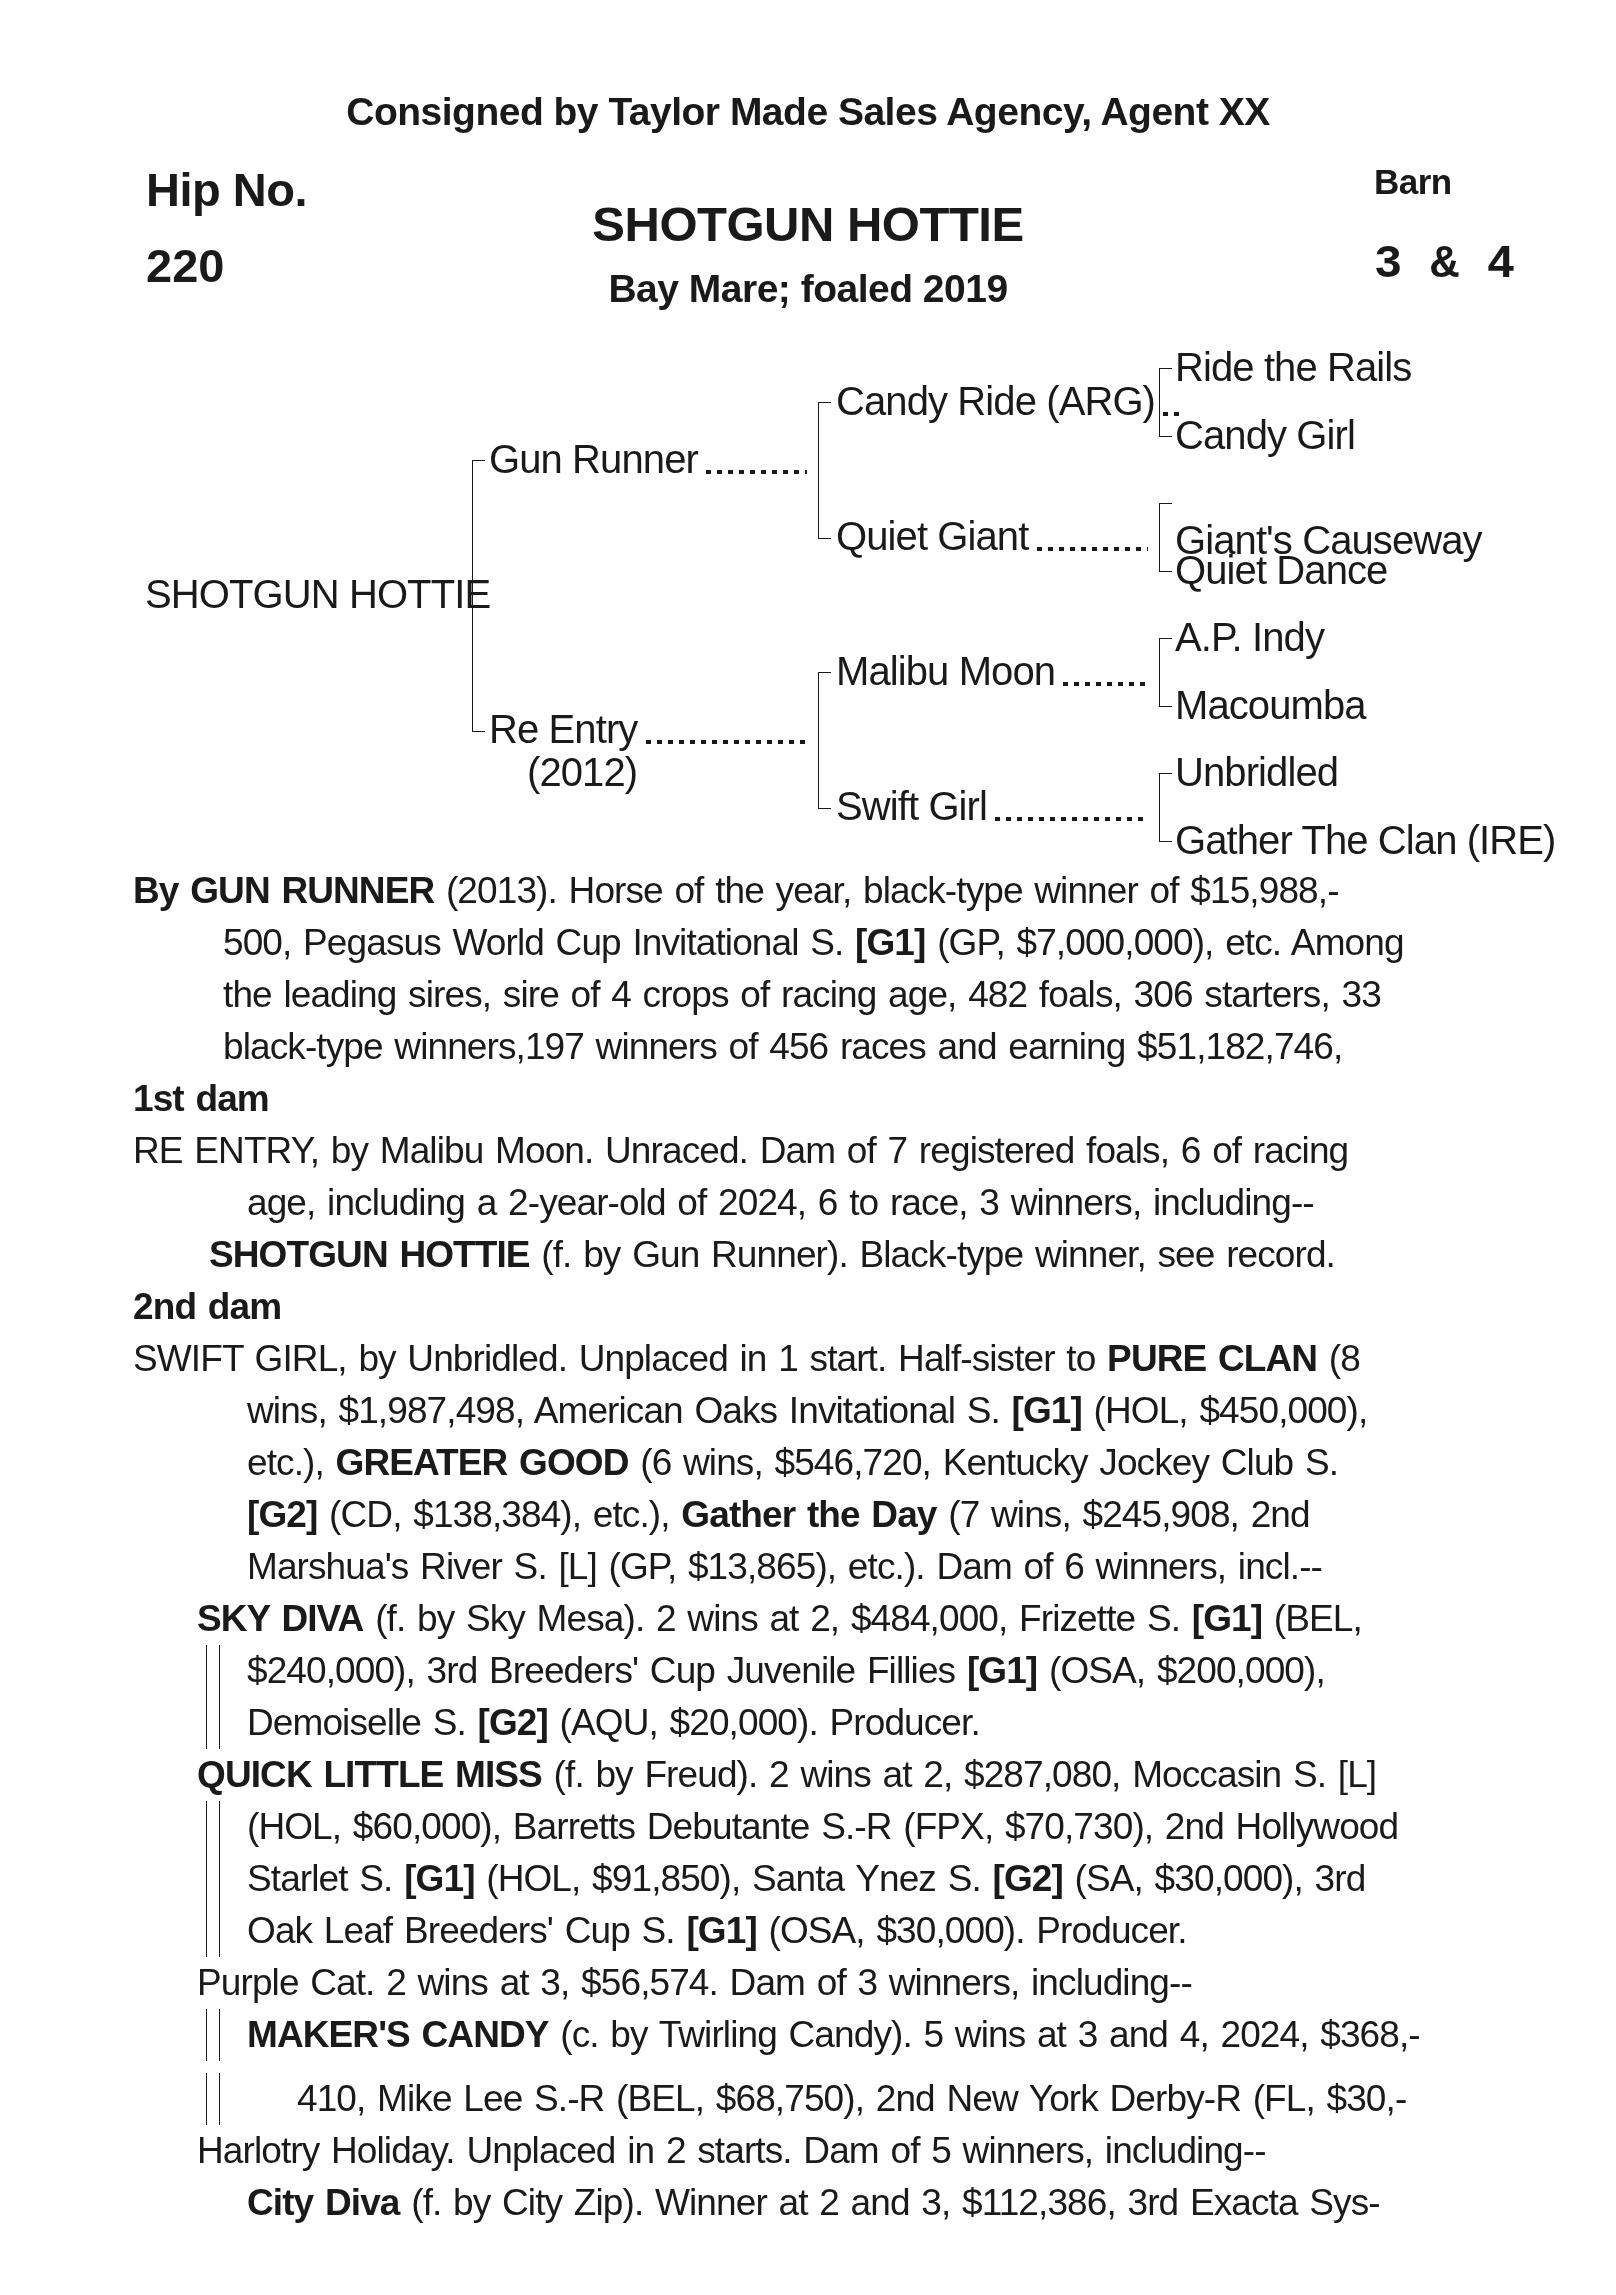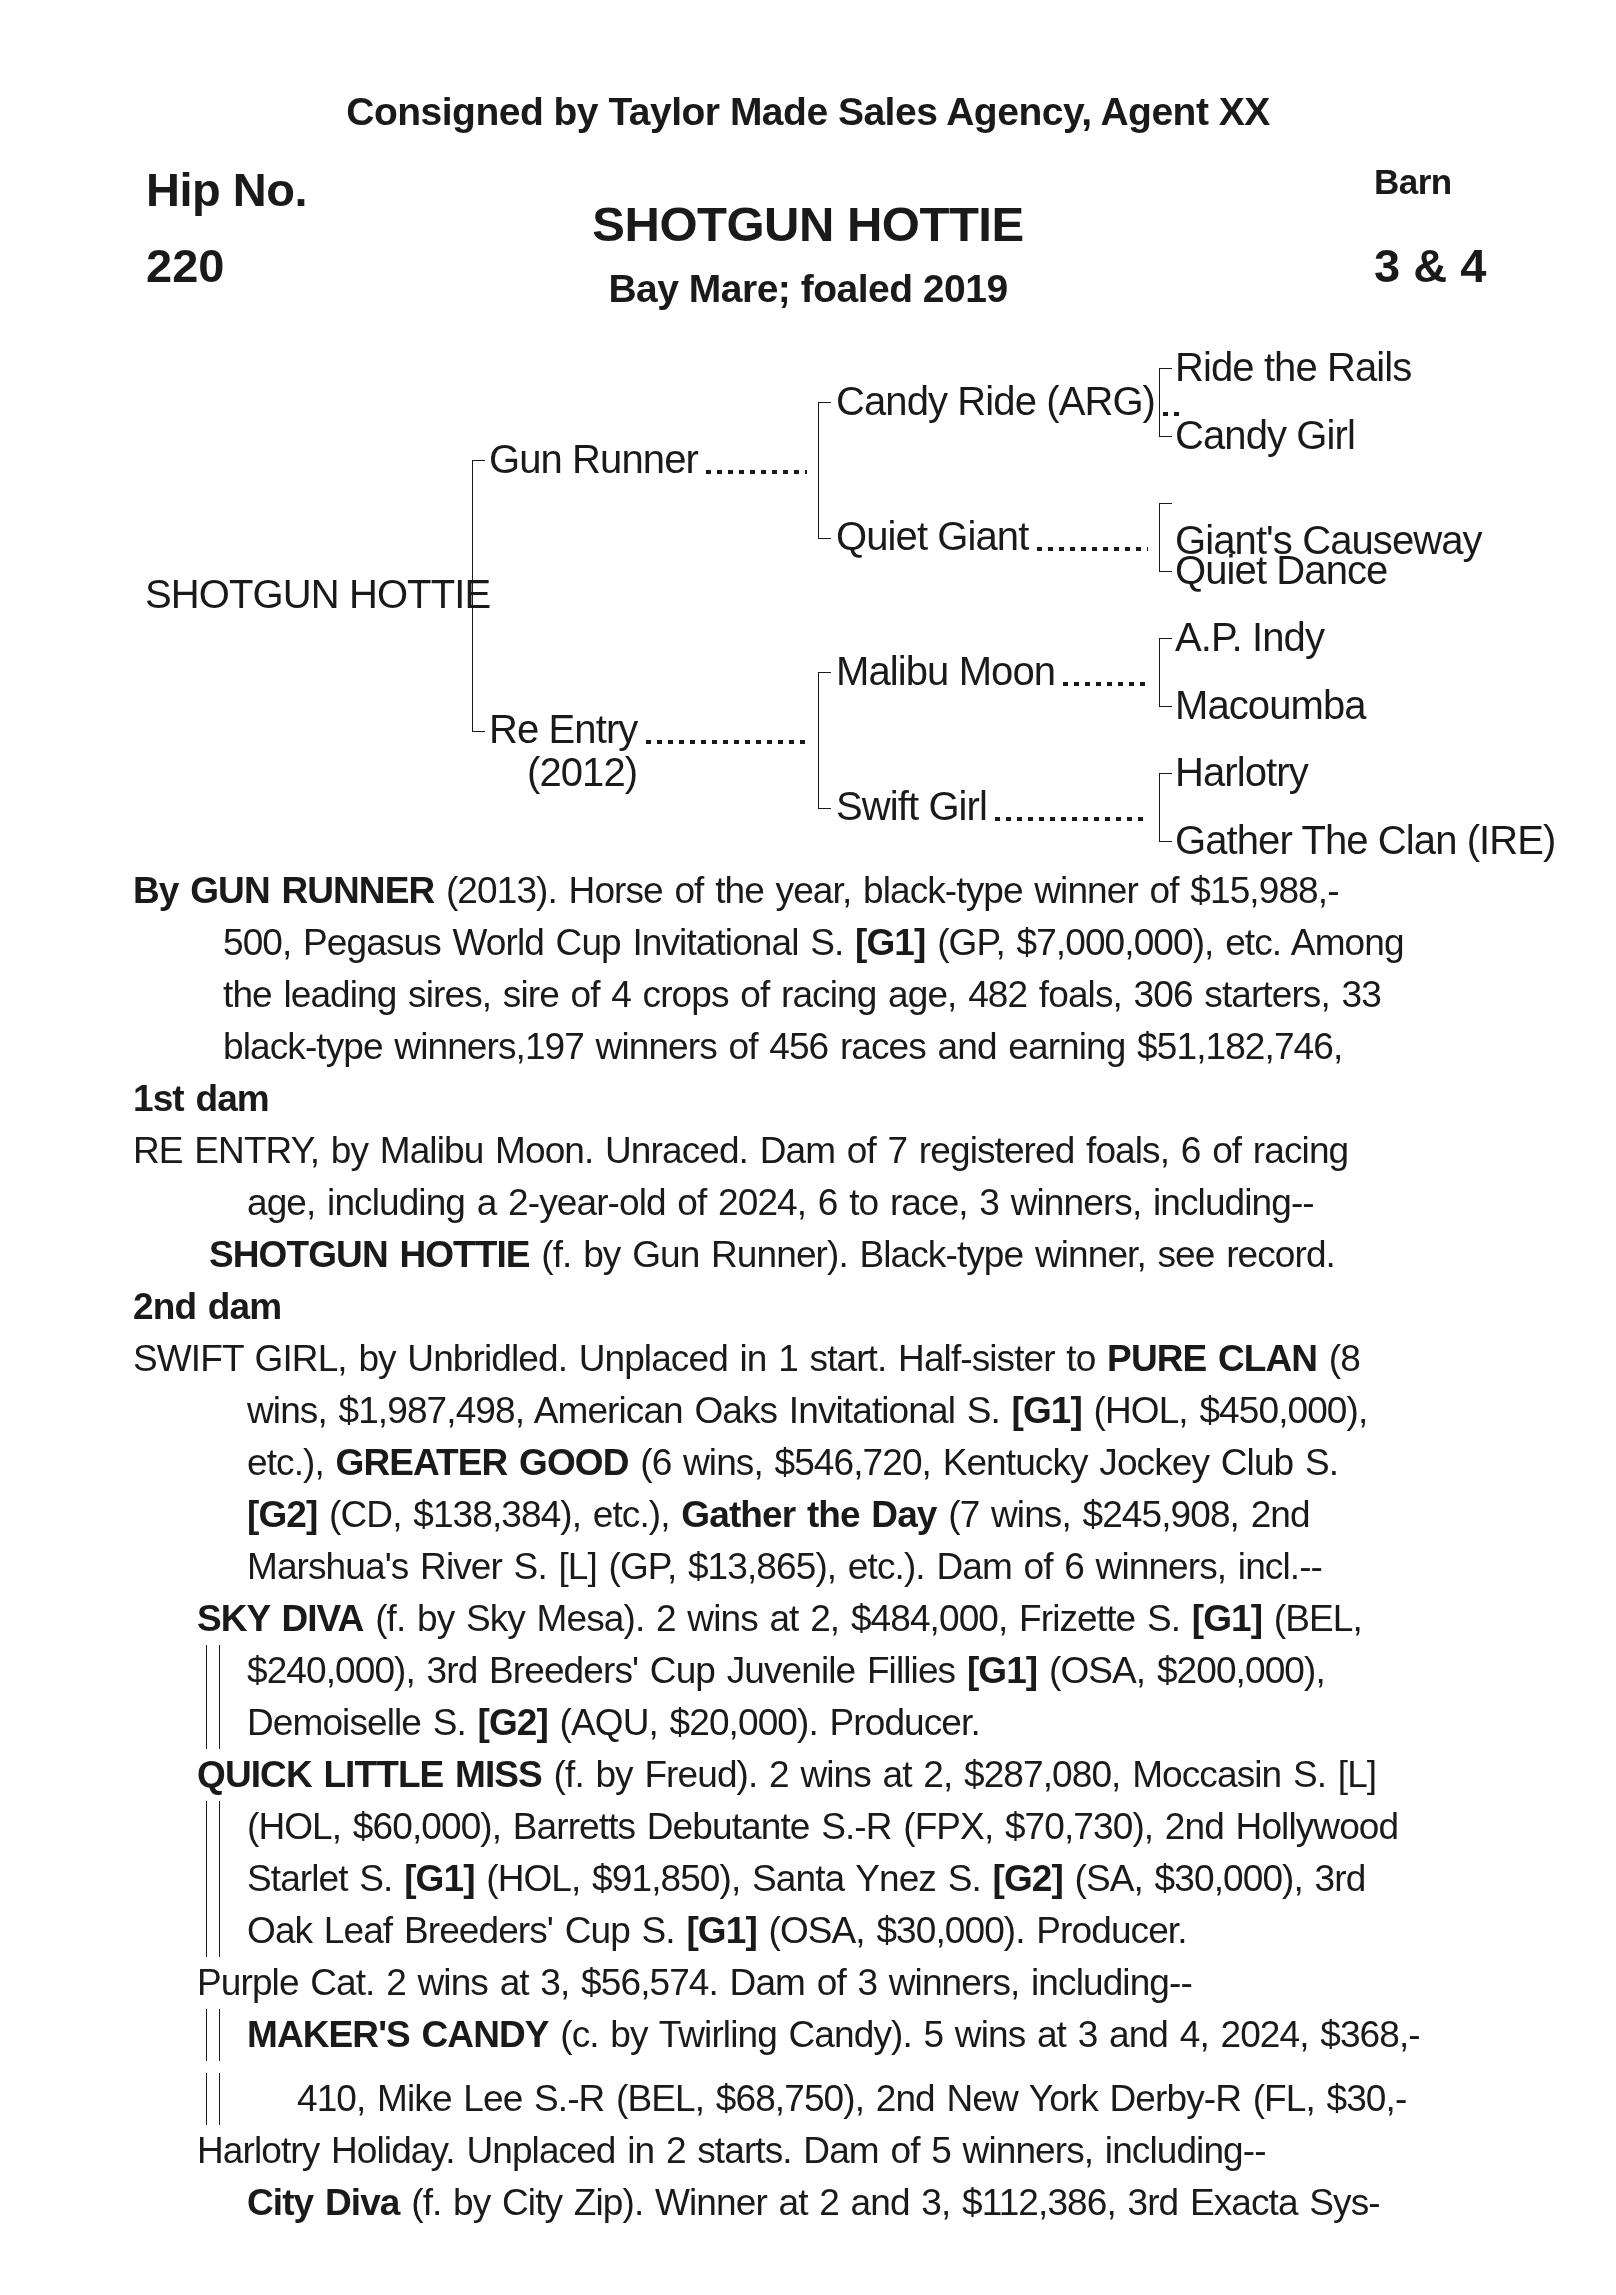--- a/index.html
+++ b/index.html
@@ -13,21 +13,21 @@
   }
   
   .consign{
     position:absolute;left:0;top:90px;width:100%;
     text-align:center;font-weight:bold;font-size:39px;letter-spacing:-0.5px;
     white-space:nowrap;
   }
   .hip-label{position:absolute;left:146px;top:162px;font-weight:bold;font-size:47px;letter-spacing:-0.5px;}
   .hip-number{position:absolute;left:146px;top:238px;font-weight:bold;font-size:47px;}
   .barn-label{position:absolute;left:1374px;top:162px;font-weight:bold;font-size:35px;letter-spacing:-0.5px;}
-  .barn-number{position:absolute;left:1374px;top:238px;font-weight:bold;font-size:47px;}
+  .barn-number{position:absolute;left:1374px;top:238px;font-weight:bold;font-size:47px;font-family:Liberation Mono, monospace;}
   .horse-title{
     position:absolute;left:0;top:196px;width:100%;
     text-align:center;font-weight:bold;font-size:49px;letter-spacing:-0.5px;white-space:nowrap;
   }
   .horse-sub{
     position:absolute;left:0;top:267px;width:100%;
     text-align:center;font-weight:bold;font-size:39px;letter-spacing:-0.5px;white-space:nowrap;
   }
   
   .pedigree{position:absolute;left:0;top:0;width:100%;height:872px;font-size:40px;letter-spacing:-0.9px;}
@@ -122,21 +122,21 @@
       <span class="nm">Swift Girl</span>
       <span class="leader"></span>
     </div>
 
     <div class="pnode pg3 r0">Ride the Rails</div>
     <div class="pnode pg3 r1">Candy Girl</div>
     <div class="pnode pg3 r2">Giant's Causeway</div>
     <div class="pnode pg3 r3">Quiet Dance</div>
     <div class="pnode pg3 r4">A.P. Indy</div>
     <div class="pnode pg3 r5">Macoumba</div>
-    <div class="pnode pg3 r6">Harlotry</div>
+    <div class="pnode pg3 r6">Unbridled</div>
     <div class="pnode pg3 r7">Gather The Clan (IRE)</div>
 
     <div class="bracket bk-g1"></div>
     <div class="bracket bk-g2a"></div>
     <div class="bracket bk-g2b"></div>
     <div class="bracket bk-g3a"></div>
     <div class="bracket bk-g3b"></div>
     <div class="bracket bk-g3c"></div>
     <div class="bracket bk-g3d"></div>
   </div>

